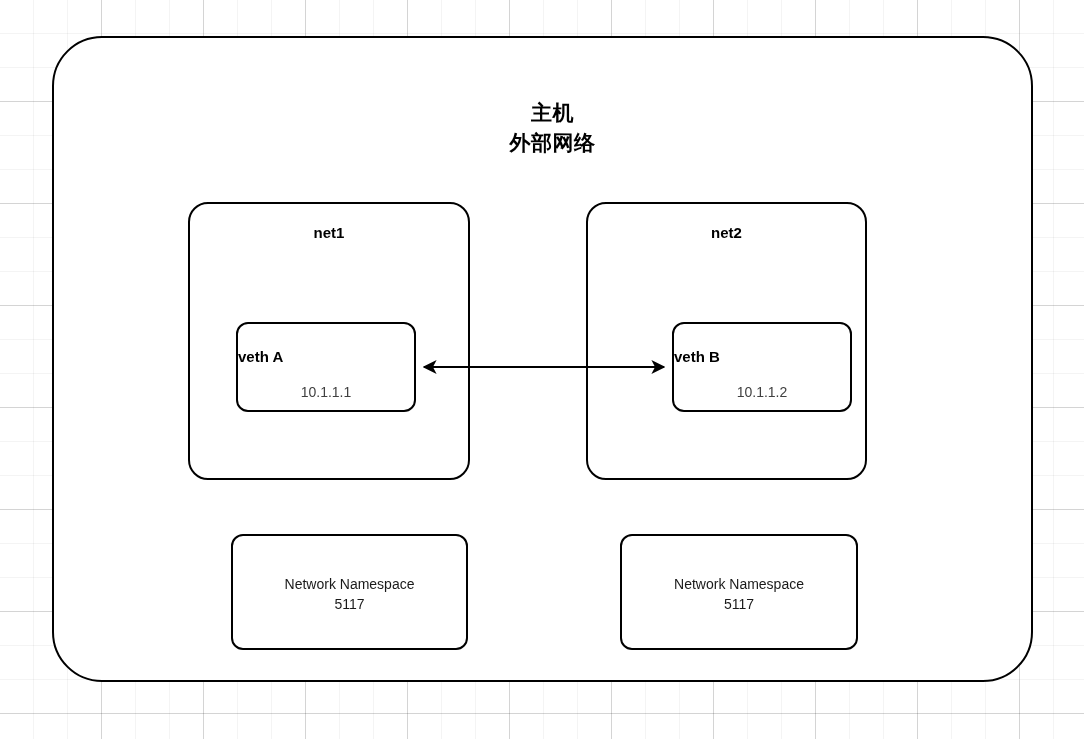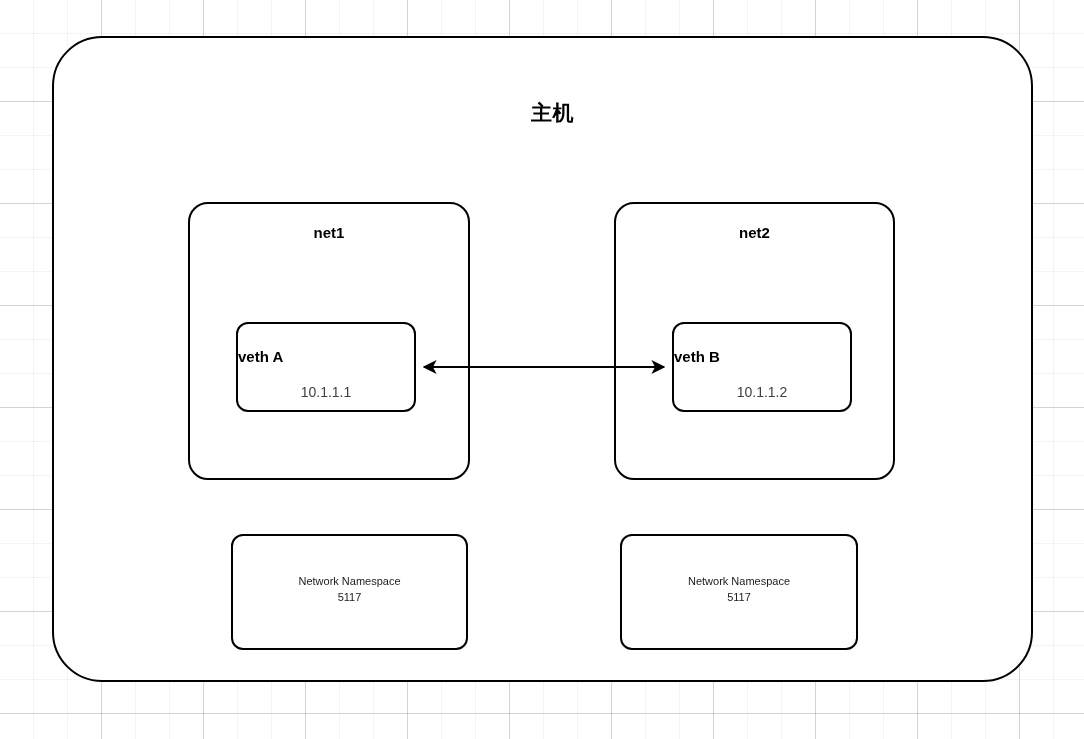--- a/index.html
+++ b/index.html
@@ -63,21 +63,21 @@
   .host-title .line { display: block; margin-left: 20px; }
 
   
   .net-box {
     top: 202px;
     width: 282px;
     height: 278px;
     border-radius: 20px;
   }
   .net-box.left  { left: 188px; }
-  .net-box.right { left: 614px; width: 281px; padding-left: 18px; }
+  .net-box.right { left: 586px; width: 281px; padding-left: 18px; }
 
   .net-label {
     position: absolute;
     left: 0;
     right: 0;
     top: 20px;
     text-align: center;
     font-size: 15px;
     font-weight: bold;
     color: #000000;
@@ -124,21 +124,21 @@
   }
   .ns-box.left  { left: 231px; }
   .ns-box.right { left: 620px; width: 238px; }
 
   .ns-text {
     position: absolute;
     left: 0;
     right: 0;
     top: 38px;
     text-align: center;
-    font-size: 11px;
+    font-size: 14px;
     font-weight: normal;
     line-height: 1.45;
     color: #1a1a1a;
   }
   .ns-text .line { display: block; }
 
   
   .connector {
     position: absolute;
     left: 400px;
@@ -150,20 +150,21 @@
   }
 </style>
 </head>
 <body>
 
 <div id="canvas">
 
   <div class="box host-box">
     <div class="host-title">
       <span class="line">主机</span>
+      <span class="line">外部网络</span>
     </div>
   </div>
 
   <div class="box net-box left">
     <div class="net-label">net1</div>
   </div>
 
   <div class="box net-box right">
     <div class="net-label">net2</div>
   </div>

